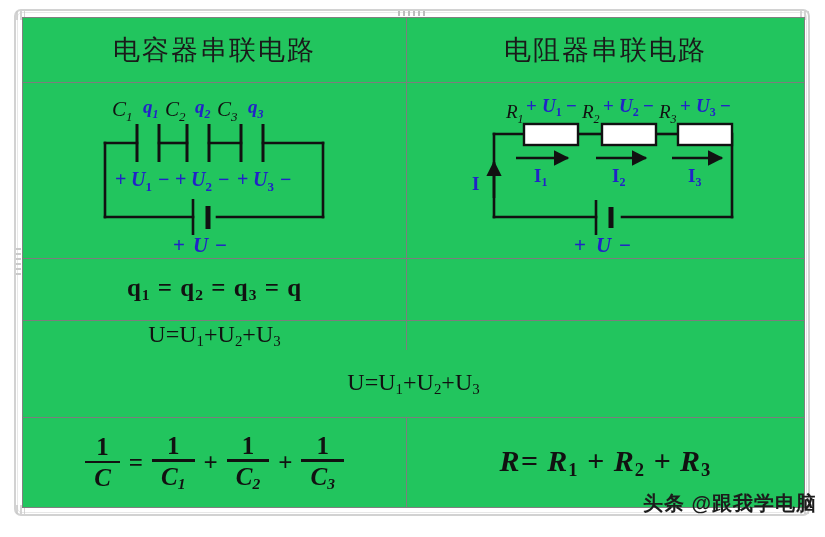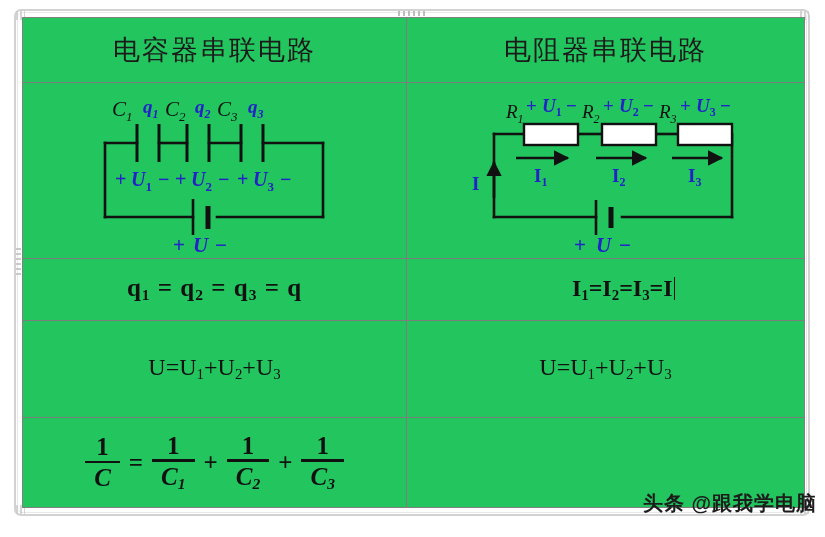--- a/index.html
+++ b/index.html
@@ -73,21 +73,21 @@
     display:flex;
     align-items:center;
     justify-content:center;
   }
   .cell.left{width:384px;border-right:1px solid #7d7d7d;}
   .cell.right{flex:1;}
 
   #row-head{height:65px;}
   #row-circ{height:176px;}
   #row-eq1{height:62px;gap:36px;}
-  #row-eq2{height:97px;}
+  #row-eq2{height:97px;flex-direction:column;}
   #row-eq3{height:89px;}
 
   .head-title{
     font-family:"Liberation Serif", serif;
     font-size:27px;
     letter-spacing:2px;
     color:#1a1a1a;
   }
 
   
@@ -304,25 +304,20 @@
           <text x="163" y="166" font-style="normal">−</text>
         </g>
       </svg>
     </div>
   </div>
 
   <div class="row" id="row-eq1">
     <div class="cell left">
       <span class="eq eq-q" aria-label="q1 = q2 = q3 = q">
         <span>q</span><sub>1</sub><span> = </span><span>q</span><sub>2</sub><span> = </span><span>q</span><sub>3</sub><span> = </span><span>q</span>
-      </span>
-    </div>
-    <div class="cell right">
-      <span class="eq eq-i" aria-label="I1=I2=I3=I">
-        <span>I</span><sub>1</sub><span>=</span><span>I</span><sub>2</sub><span>=</span><span>I</span><sub>3</sub><span>=</span><span>I</span><span class="caret"></span>
       </span>
     </div>
   </div>
 
   <div class="row" id="row-eq2">
     <div class="cell left">
       <span class="eq eq-u">
         <span>U</span><span>=</span><span>U</span><sub>1</sub><span>+</span><span>U</span><sub>2</sub><span>+</span><span>U</span><sub>3</sub>
       </span>
     </div>
@@ -354,17 +349,22 @@
           <span class="den"><span>C</span><sub>2</sub></span>
         </span>
         <span class="op">+</span>
         <span class="frac">
           <span class="num">1</span>
           <span class="bar"></span>
           <span class="den"><span>C</span><sub>3</sub></span>
         </span>
       </span>
     </div>
+    <div class="cell right">
+      <span class="eq-R">
+        <span>R</span><span>=</span>&nbsp;<span>R</span><sub>1</sub>&nbsp;<span>+</span>&nbsp;<span>R</span><sub>2</sub>&nbsp;<span>+</span>&nbsp;<span>R</span><sub>3</sub>
+      </span>
+    </div>
   </div>
 
 </div>
 
 <div id="watermark">头条 @跟我学电脑</div>
 
 </body></html>

